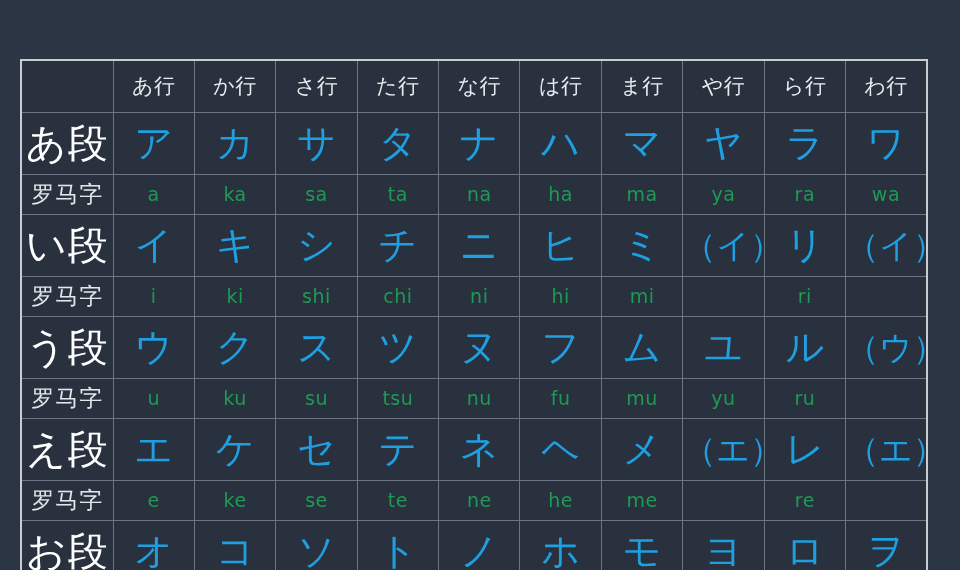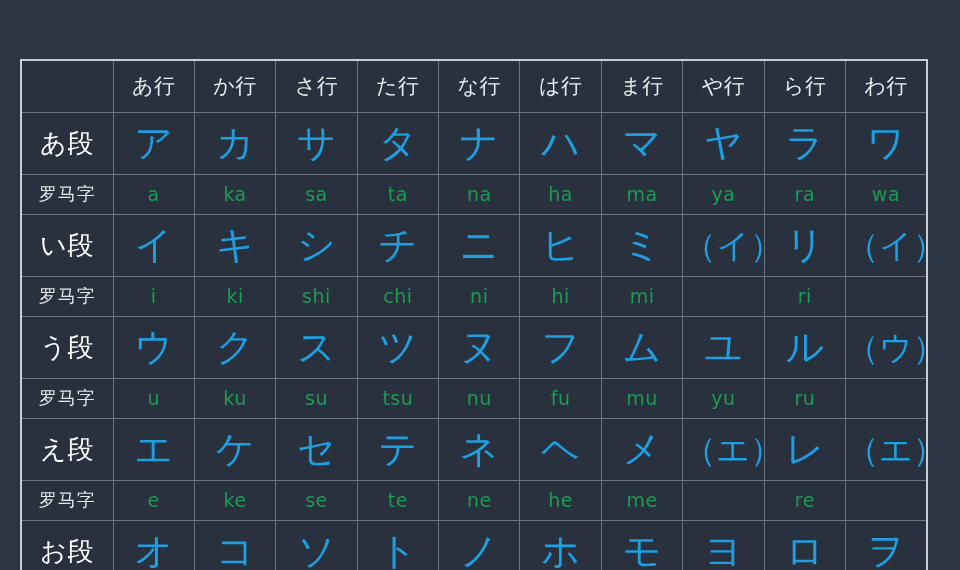--- a/index.html
+++ b/index.html
@@ -55,28 +55,28 @@
 
   .col-header {
     color: #e9eceF;
     font-size: 21px;
     font-weight: 400;
     letter-spacing: 0.5px;
   }
 
   .row-label-kana {
     color: #ffffff;
-    font-size: 26px;
+    font-size: 40px;
     font-weight: 400;
     letter-spacing: 1px;
   }
 
   .row-label-romaji {
     color: #e4e7ea;
-    font-size: 18px;
+    font-size: 23px;
     font-weight: 400;
     letter-spacing: 1px;
   }
 
   .kana-cell {
     color: #1f9ee0;
     font-size: 38px;
     font-weight: 400;
     line-height: 1;
   }

